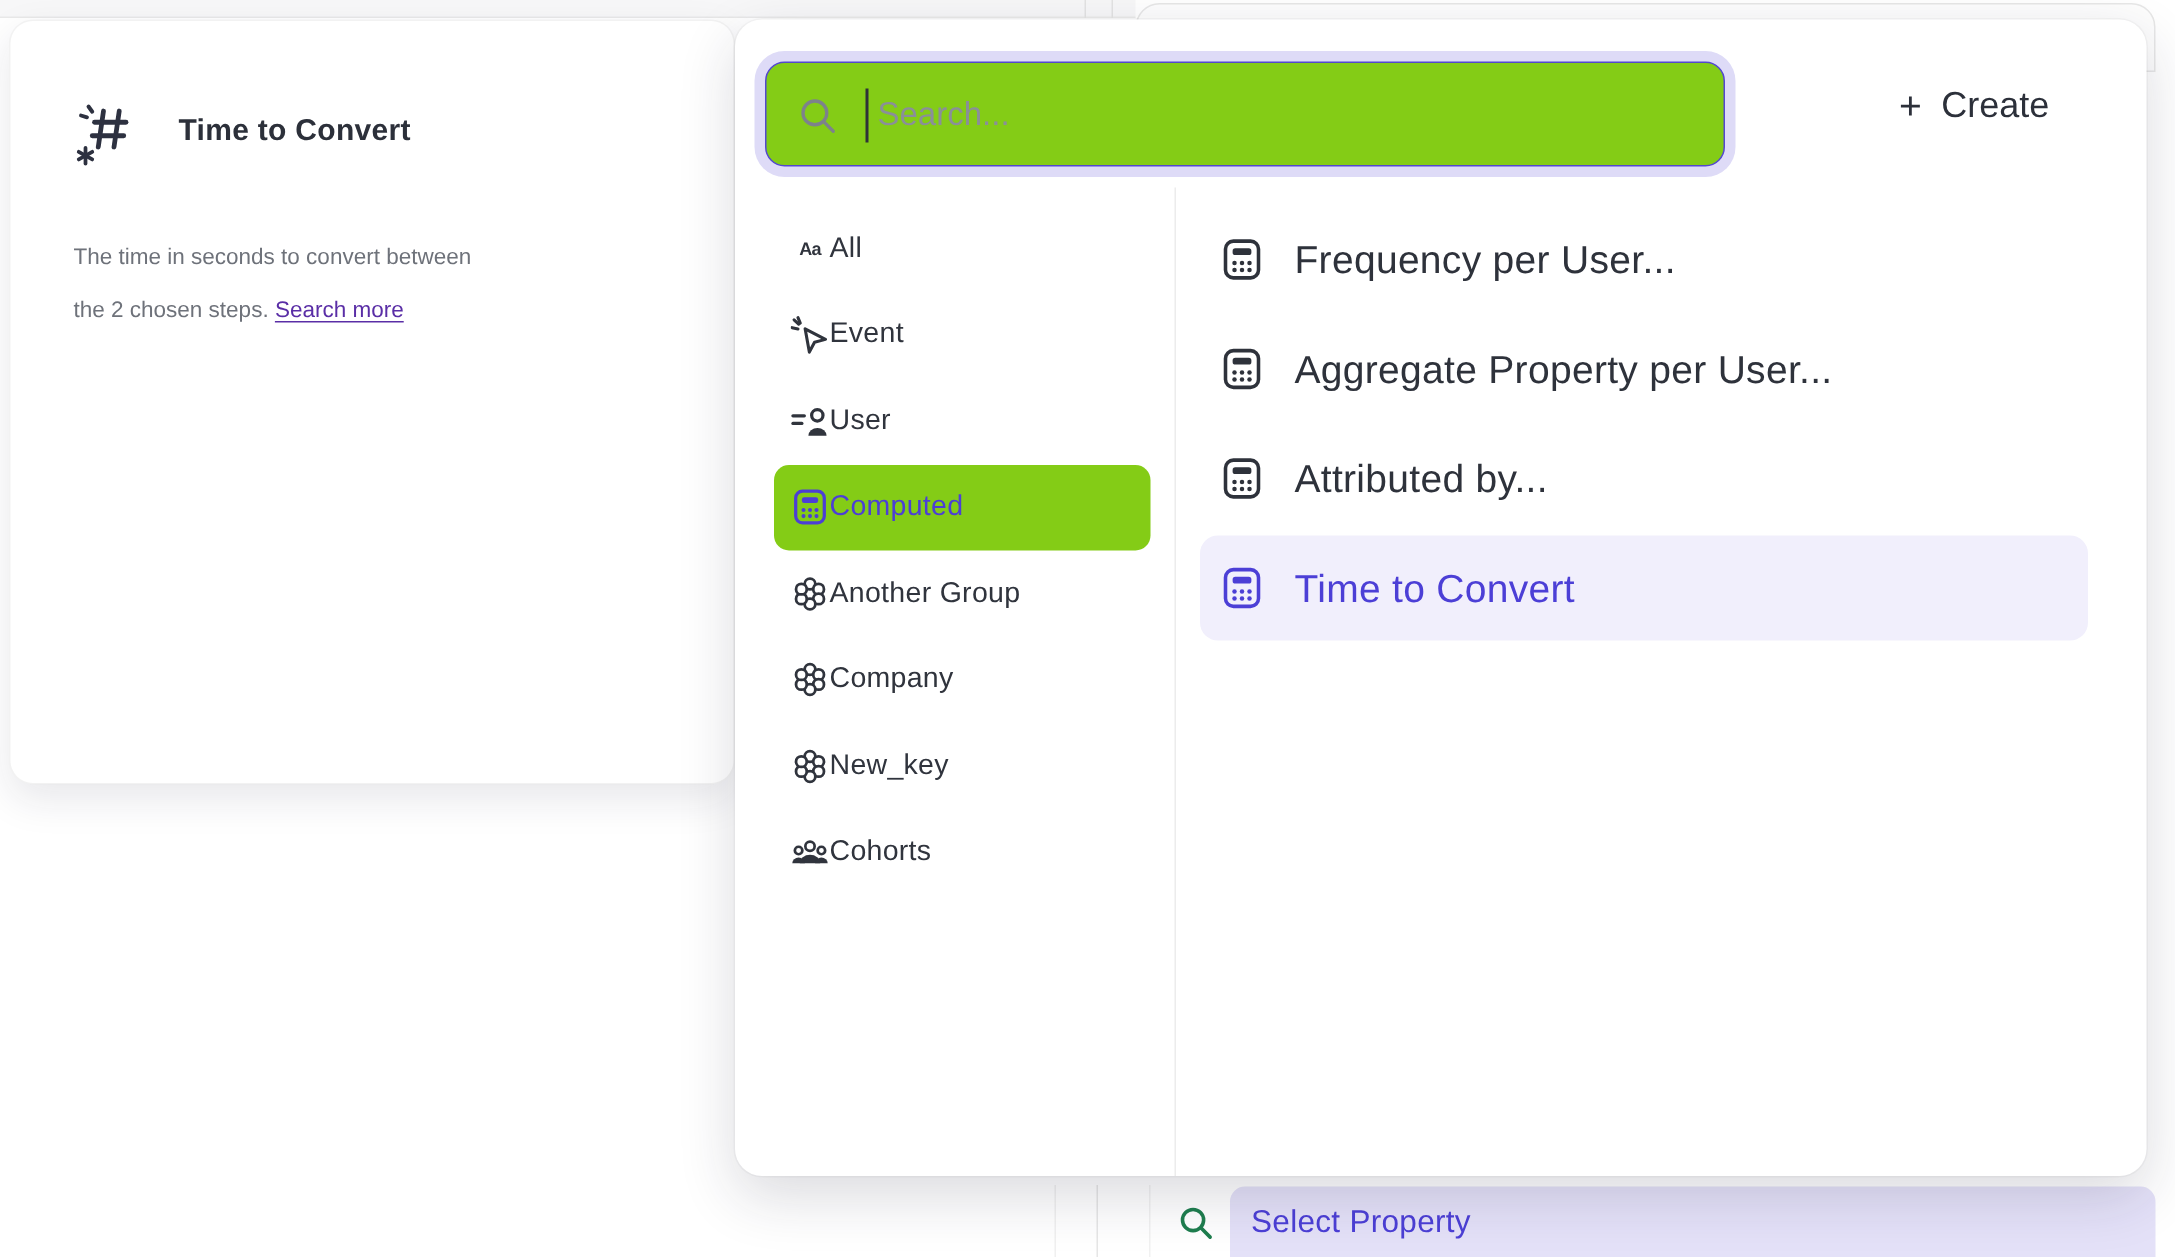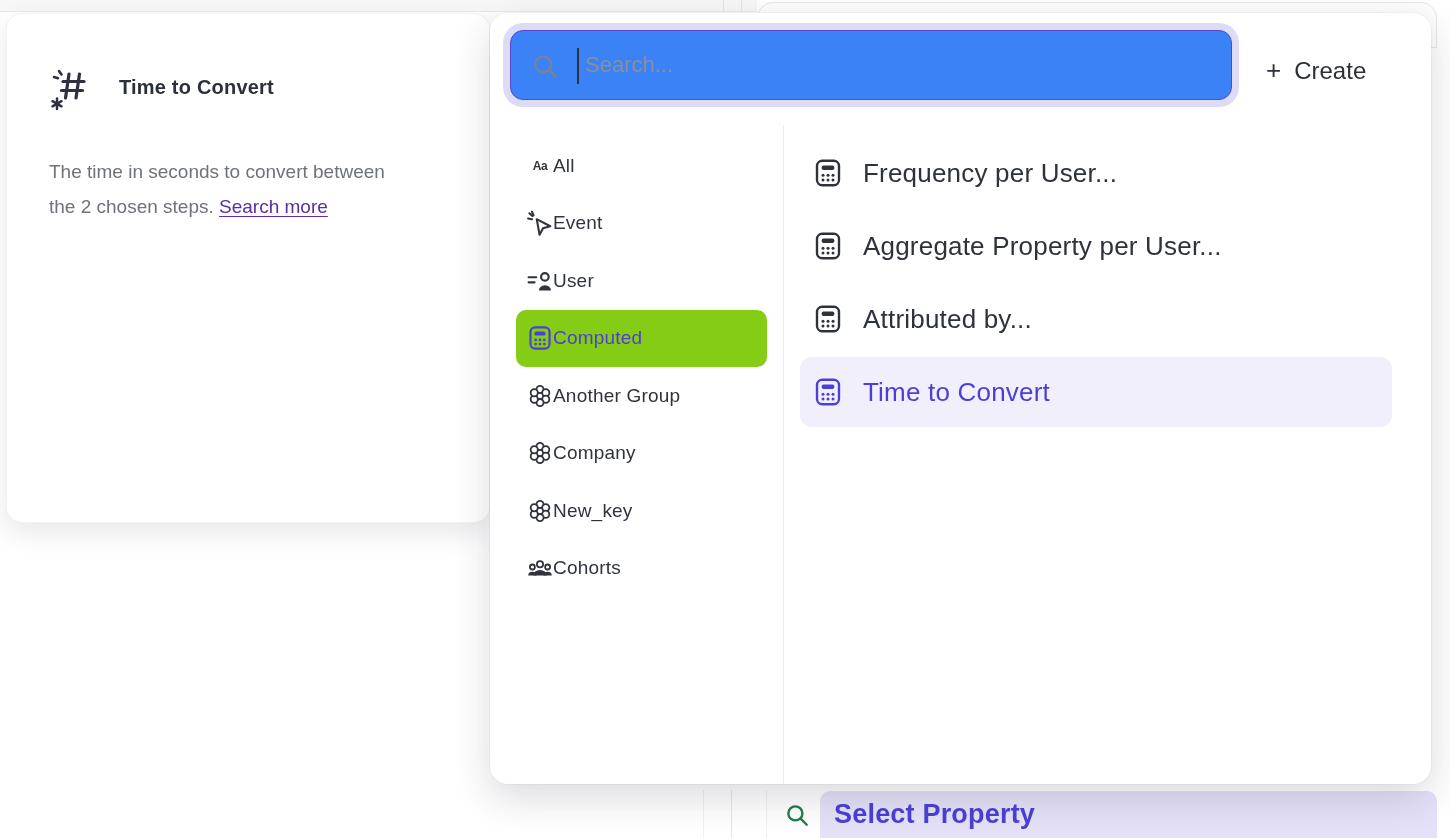--- a/index.html
+++ b/index.html
@@ -9,36 +9,36 @@
   
   .bg-topstrip { position:absolute; left:0; top:0; width:757px; height:12px; background:#f7f7f8; border-bottom:1px solid #e9e9e9; }
   .bg-vline { position:absolute; width:1px; background:#e3e3e3; }
   .bg-panel-top { position:absolute; left:757px; top:2px; width:680px; height:46px; background:#fdfdfd; border:1px solid #e7e7e7; border-radius:16px 16px 0 0; }
   .bg-bottom-line1 { left:703px; top:790px; height:48px; background:#f0f0f0; }
   .bg-bottom-line2 { left:731px; top:790px; height:48px; background:#e6e6e6; }
   .bg-bottom-line3 { left:766px; top:790px; height:48px; background:#f1f1f1; }
   .select-prop-wrap { position:absolute; left:784px; top:791px; height:47px; display:flex; align-items:center; }
   .select-prop-icon { width:26px; height:26px; margin-right:10px; flex:0 0 auto; }
   .select-prop-pill { width:617px; height:47px; background:#e4e1f8; border-radius:10px 10px 0 0; display:flex; align-items:center; padding-left:14px; }
-  .select-prop-label { color:#4c3fd6; font-size:27px; font-weight:700; letter-spacing:.2px; }
+  .select-prop-label { color:#4c3fd6; font-size:21px; font-weight:400; letter-spacing:.2px; }
 
   
   .tooltip-card { position:absolute; left:6px; top:13px; width:484px; height:510px; background:#ffffff;
     border:1px solid rgba(0,0,0,.05); border-radius:16px; box-shadow:0 10px 26px rgba(30,30,55,.10); }
   .tooltip-head { position:absolute; left:42px; top:48px; display:flex; align-items:center; }
   .hash-icon { width:44px; height:50px; flex:0 0 auto; }
   .tooltip-title { margin-left:26px; font-size:20px; font-weight:700; color:#2c303a; letter-spacing:.2px; }
-  .tooltip-desc { position:absolute; left:42px; top:140px; width:400px; font-size:19px; line-height:35px; color:#6e727a; }
+  .tooltip-desc { position:absolute; left:42px; top:140px; width:400px; font-size:15px; line-height:35px; color:#6e727a; }
   .learn-link { color:#5a2ea6; text-decoration:underline; text-underline-offset:3px; cursor:pointer; }
 
   
   .picker { position:absolute; left:490px; top:13px; width:941px; height:771px; background:#ffffff;
     border-radius:18px; box-shadow:0 14px 38px rgba(30,30,55,.16), 0 0 0 1px rgba(0,0,0,.03); }
 
-  .search-box { position:absolute; left:20px; top:17px; width:722px; height:70px; background:#3b82f6;
+  .search-box { position:absolute; left:20px; top:28px; width:640px; height:70px; background:#84cc16;
     border:1.6px solid #5348ce; border-radius:13px; box-shadow:0 0 0 7px #dedbf7; }
   .search-glyph { position:absolute; left:20px; top:21px; width:28px; height:28px; color:#7d828c; }
   .search-caret { position:absolute; left:66px; top:17px; width:2px; height:36px; background:#2f3238; }
   .search-input { position:absolute; left:0; top:0; width:100%; height:100%; border:none; outline:none; background:transparent;
     padding-left:74px; font-family:"Liberation Sans", sans-serif; font-size:22px; color:#2f3238; }
   .search-input::placeholder { color:#8a8f99; opacity:1; }
 
   .create-btn { position:absolute; left:776px; top:36px; height:44px; display:flex; align-items:center; gap:13px; cursor:pointer; }
   .create-plus { font-size:26px; font-weight:400; color:#2c303a; line-height:1; margin-top:-2px; }
   .create-label { font-size:24px; color:#2c303a; }

